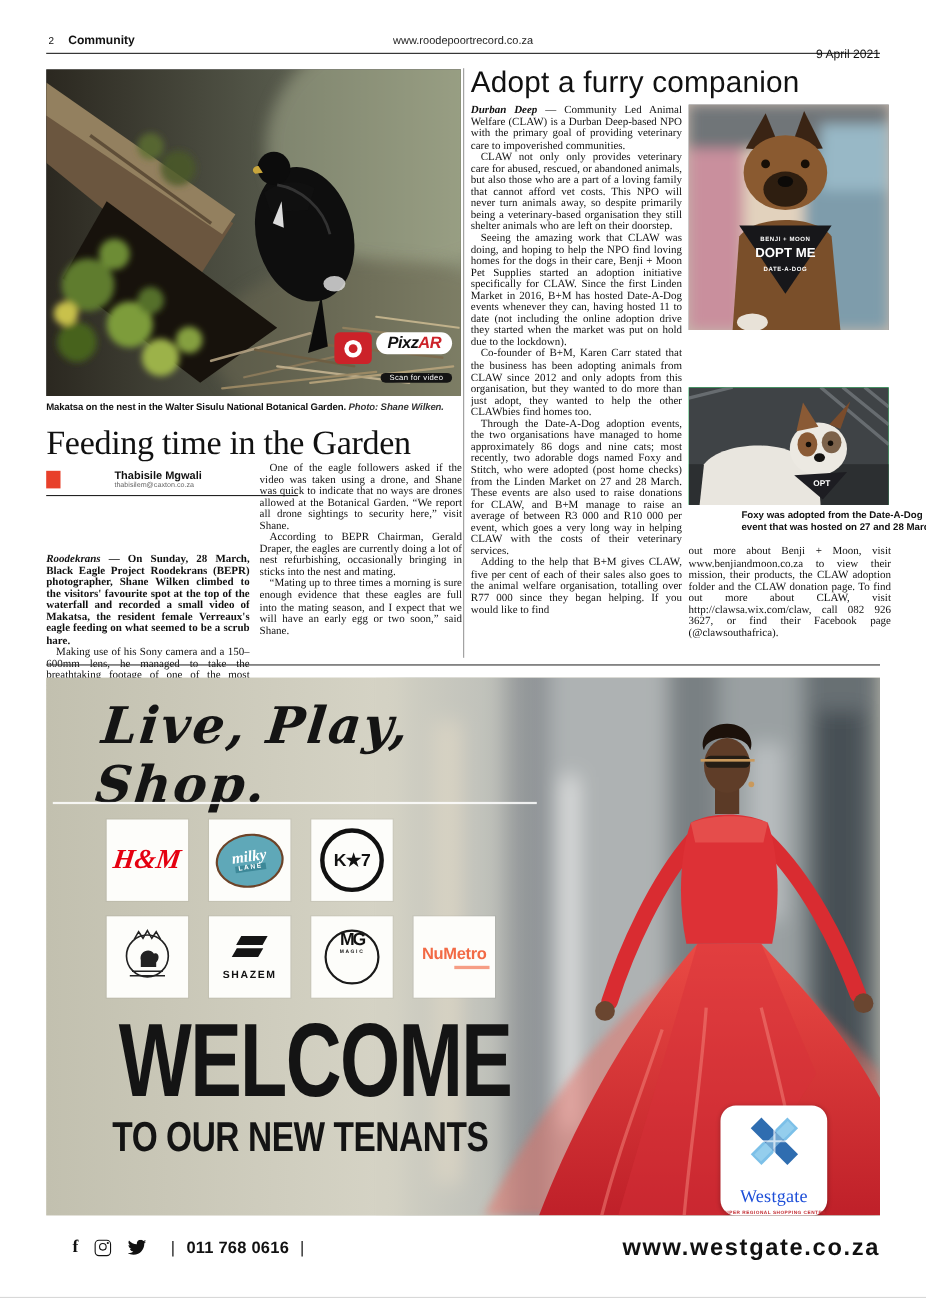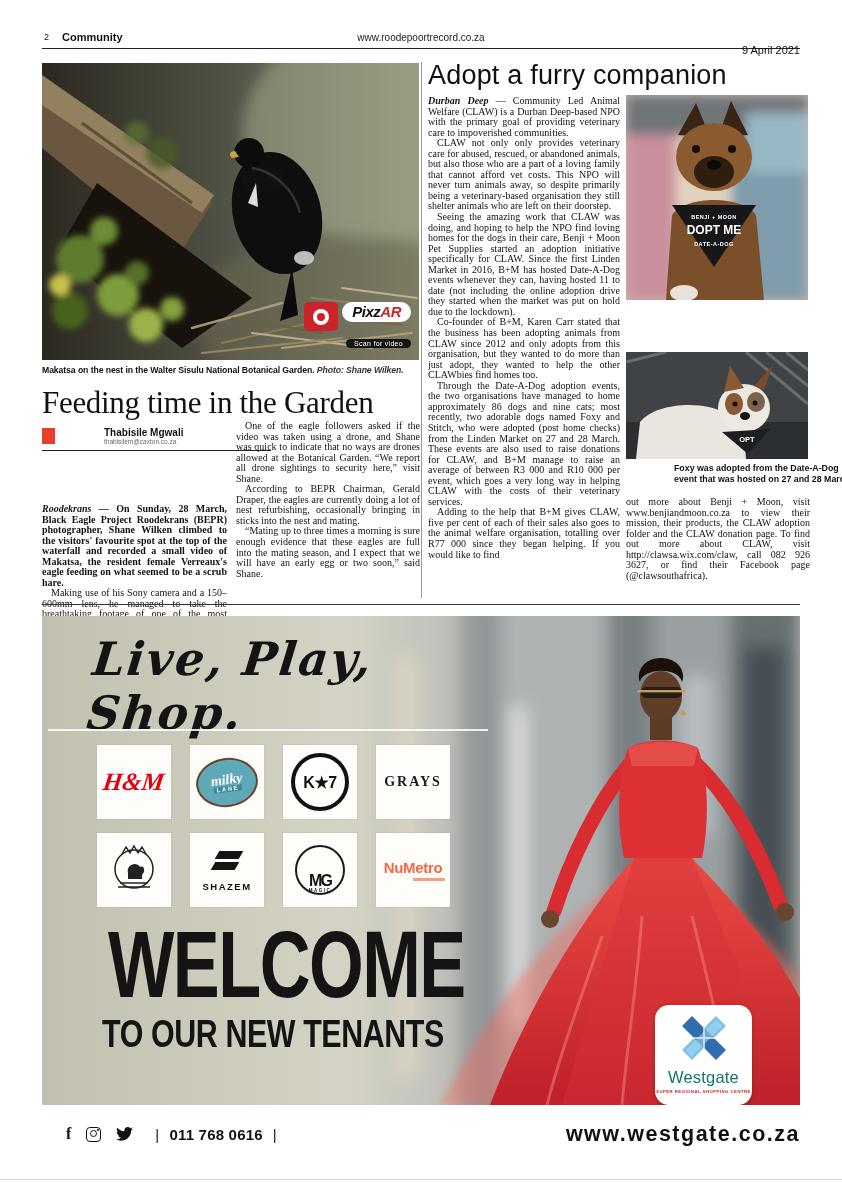--- a/index.html
+++ b/index.html
@@ -69,31 +69,31 @@
   .milky-w1{font-family:"Liberation Serif",serif;font-style:italic;font-weight:700;font-size:14px;color:#fff;line-height:13px;}
   .milky-w2{font-size:6px;font-weight:700;color:#fff;background:#3d8898;padding:0 3px;letter-spacing:1.5px;}
   .k7-circle{width:50px;height:50px;border:4px solid #111;border-radius:50%;display:flex;align-items:center;justify-content:center;}
   .k7-txt{font-size:16px;font-weight:900;letter-spacing:-.5px;}
   .grays-txt{font-family:"Liberation Serif",serif;font-size:14px;font-weight:600;letter-spacing:2px;color:#1a1a1a;}
   .sz-mark{width:26px;height:26px;position:relative;margin-bottom:6px;}
   .sz-bar{position:absolute;width:24px;height:8px;background:#151515;transform:skewX(-30deg);}
   .sz-b1{left:3px;top:2px;} .sz-b2{left:-1px;top:13px;}
   .sz-txt{font-size:9.5px;font-weight:800;letter-spacing:1.5px;}
   .mg-circle{width:46px;height:46px;border:2.5px solid #1a1a1a;border-radius:50%;display:flex;flex-direction:column;
-             align-items:center;justify-content:flex-end;}
+             align-items:center;justify-content:flex-start;}
   .mg-mono{font-size:16px;font-weight:800;letter-spacing:-2px;line-height:15px;}
   .mg-label{font-size:4.5px;font-weight:700;letter-spacing:1.5px;}
   .nm-txt{font-size:15px;font-weight:800;color:#f26a45;letter-spacing:-.3px;}
   .nm-sub{width:32px;height:3px;background:#f26a45;opacity:.65;margin:2px 0 0 32px;}
   .welcome{position:absolute;left:8px;top:306px;width:446px;text-align:center;color:#141414;}
   .welcome-l1{font-size:95px;font-weight:800;line-height:84px;letter-spacing:-2px;transform:scaleX(.74);transform-origin:center;}
   .welcome-l2{font-size:38px;font-weight:800;line-height:40px;letter-spacing:-.5px;transform:scaleX(.8);transform-origin:center;margin-top:8px;}
   .wg-card{position:absolute;left:613px;top:389px;width:97px;height:100px;background:#fff;border-radius:14px;
            display:flex;flex-direction:column;align-items:center;box-shadow:0 1px 4px rgba(0,0,0,.25);}
-  .wg-name{font-size:16.5px;font-weight:500;color:#0f766e;letter-spacing:.2px;margin-top:1px;}
+  .wg-name{font-size:16.5px;font-weight:500;color:#1d4ed8;letter-spacing:.2px;margin-top:12px;font-family:Liberation Serif, serif;}
   .wg-tag{font-size:4.3px;color:#c1272d;font-weight:700;letter-spacing:.45px;margin-top:2px;}
   
   .footer{position:absolute;left:42px;right:42px;top:1105px;height:58px;display:flex;align-items:center;}
   .soc{display:flex;align-items:center;gap:15px;margin-left:24px;}
   .fb-i{font-size:16px;font-weight:800;font-family:"Liberation Serif",serif;line-height:14px;}
   .ig-i{width:13px;height:13px;border:1.7px solid #111;border-radius:4px;position:relative;}
   .ig-i:before{content:"";position:absolute;left:2.6px;top:2.6px;width:5px;height:5px;border:1.6px solid #111;border-radius:50%;}
   .ig-i:after{content:"";position:absolute;right:1.2px;top:1.2px;width:2px;height:2px;background:#111;border-radius:50%;}
   .foot-txt{margin-left:22px;font-size:15px;font-weight:700;letter-spacing:.2px;display:flex;gap:10px;align-items:center;}
   .foot-sep{font-weight:400;color:#222;}
@@ -337,23 +337,20 @@
       <div class="milky-oval">
         <span class="milky-w1">milky</span>
         <span class="milky-w2">LANE</span>
       </div>
     </div>
     <div class="logo-card lg-k7">
       <div class="k7-circle">
         <span class="k7-txt">K★7</span>
       </div>
     </div>
-    <div class="logo-card lg-grays">
-      <span class="grays-txt">GRAYS</span>
-    </div>
     <div class="logo-card lg-lion">
       <svg width="56" height="56" viewBox="0 0 56 56">
         <circle cx="28" cy="27" r="19" fill="none" stroke="#222" stroke-width="1.5"></circle>
         <path d="M16 12 L20 5 L24 11 L28 4 L32 11 L36 5 L40 12" fill="none" stroke="#222" stroke-width="1.4"></path>
         <path d="M22 31 C20 23 30 19 34 25 C38 23 40 29 36 33 L36 37 L22 37 Z" fill="#222"></path>
         <path d="M14 41 L42 41 M12 45 L44 45" stroke="#222" stroke-width="1.4"></path>
       </svg>
     </div>
     <div class="logo-card lg-shazem">
       <div class="sz-mark">

